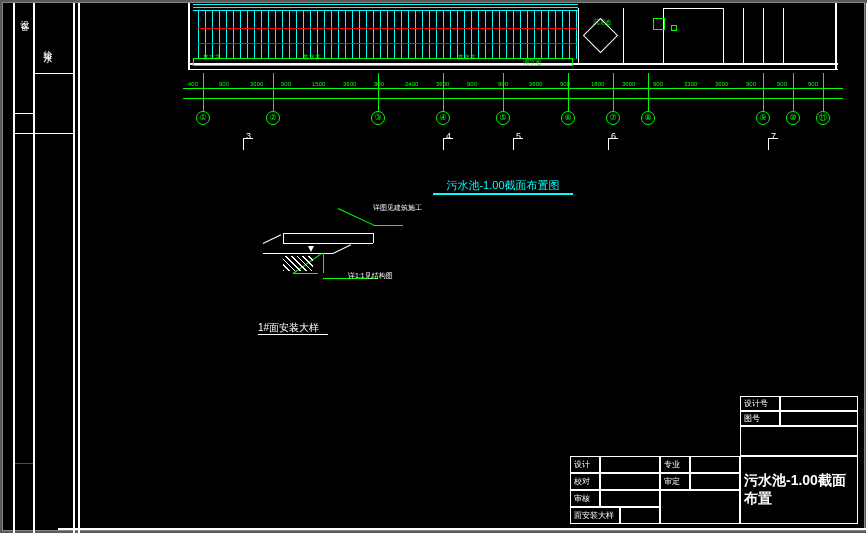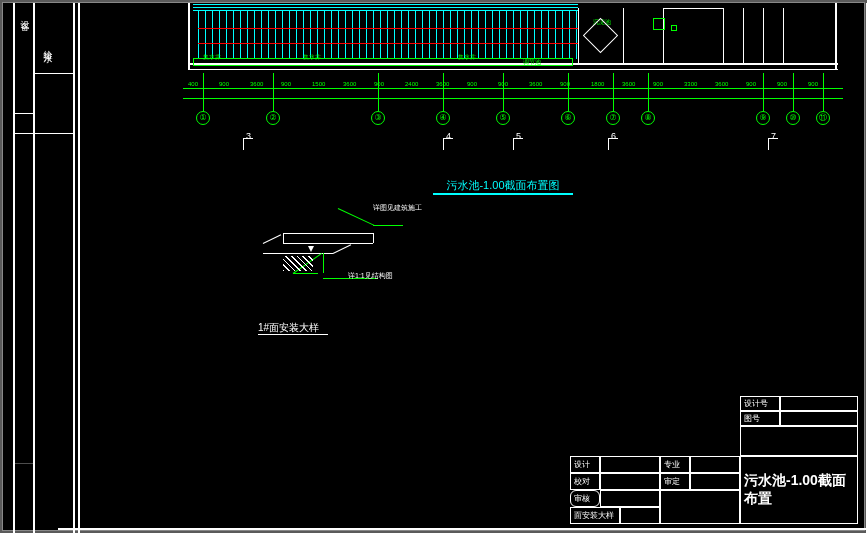--- a/index.html
+++ b/index.html
@@ -403,21 +403,21 @@
 
     <div style="position:absolute;left:175px;top:318px;color:#fff;font-size:10px">1#面安装大样</div>
     <div style="position:absolute;left:175px;top:331px;width:70px;height:1px;background:#fff"></div>
 
   </div>
 
   <div class="title-block">
     <div id="tb-cells">
         <div class="tb-cell" style="left: 0px; top: 60px; width: 30px; height: 17px;">设计</div>
         <div class="tb-cell" style="left: 0px; top: 77px; width: 30px; height: 17px;">校对</div>
-        <div class="tb-cell" style="left: 0px; top: 94px; width: 30px; height: 17px; border-radius: 6px;">审核</div>
+        <div class="tb-cell" style="left: 0px; top: 94px; width: 30px; height: 17px;">审核</div>
         <div class="tb-cell" style="left: 0px; top: 111px; width: 50px; height: 17px;">面安装大样</div>
         <div class="tb-cell" style="left: 30px; top: 60px; width: 60px; height: 17px;"></div>
         <div class="tb-cell" style="left: 30px; top: 77px; width: 60px; height: 17px;"></div>
         <div class="tb-cell" style="left: 30px; top: 94px; width: 60px; height: 17px;"></div>
         <div class="tb-cell" style="left: 50px; top: 111px; width: 40px; height: 17px;"></div>
         <div class="tb-cell" style="left: 90px; top: 60px; width: 30px; height: 17px;">专业</div>
         <div class="tb-cell" style="left: 90px; top: 77px; width: 30px; height: 17px;">审定</div>
         <div class="tb-cell" style="left: 120px; top: 60px; width: 50px; height: 17px;"></div>
         <div class="tb-cell" style="left: 120px; top: 77px; width: 50px; height: 17px;"></div>
         <div class="tb-cell" style="left: 90px; top: 94px; width: 80px; height: 34px;"></div>

